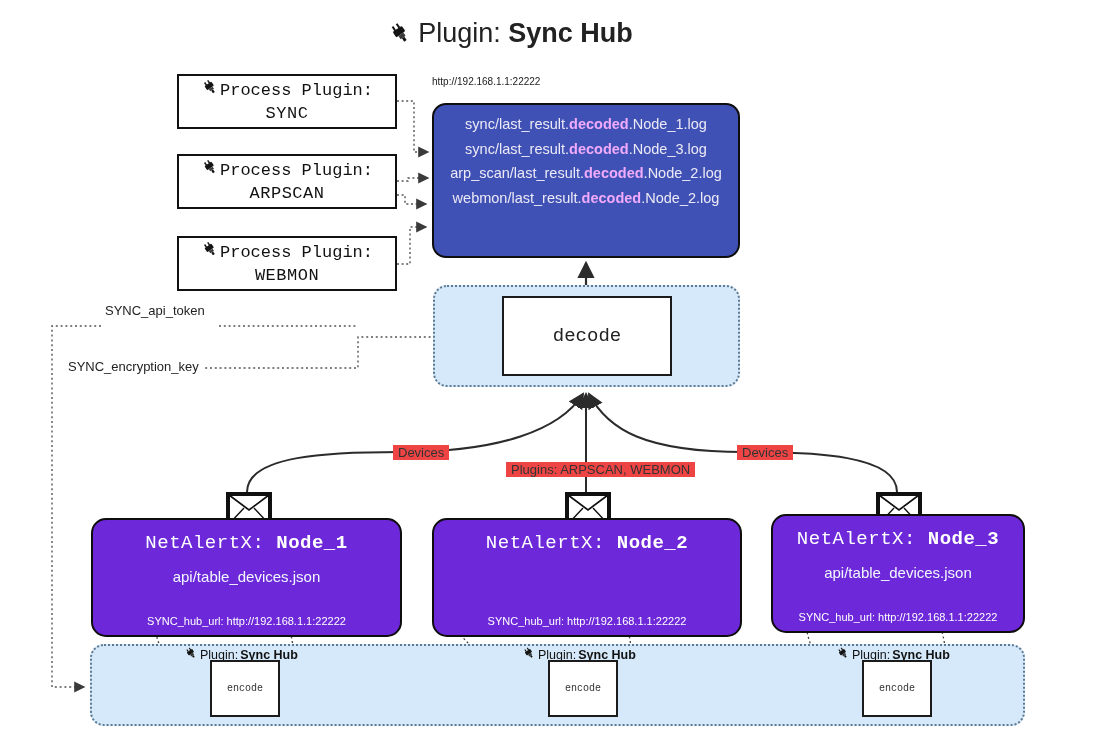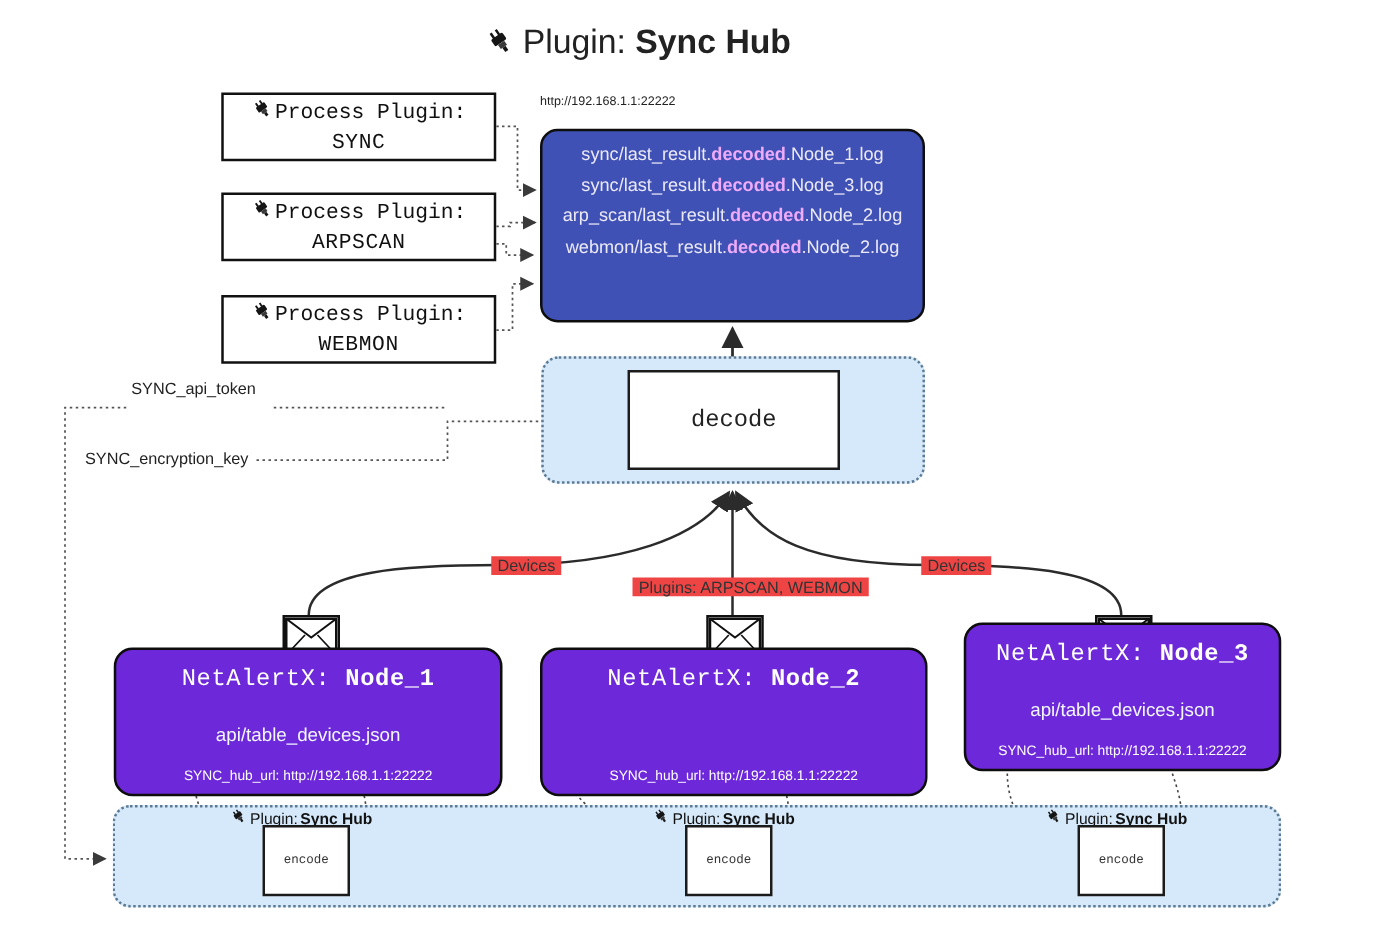--- a/index.html
+++ b/index.html
@@ -42,21 +42,21 @@
        font-family:"Liberation Mono", monospace;font-size:19px;color:#222;}
 
   
   .keylabel{font-size:13px;color:#222;background:#fff;padding:0 4px;white-space:nowrap;}
 
   
   .node{background:#6d28d9;border:2px solid #0d0d0d;border-radius:15px;color:#fff;}
   .node .ntitle{margin-top:12px;text-align:center;font-family:"Liberation Mono", monospace;
        font-size:19px;letter-spacing:.5px;color:#ffffff;}
   .node .ntitle b{font-weight:bold;}
-  .node .nlines{margin-top:22px;}
+  .node .nlines{margin-top:10px;}
   .node .nline{font-size:15px;line-height:25px;text-align:center;white-space:nowrap;color:#f2f8fd;}
   .node .nfoot{position:absolute;left:0;bottom:8px;width:100%;text-align:center;
        font-size:11px;color:#ffffff;white-space:nowrap;}
 
   
   .env{width:42px;height:31px;background:#fff;border:2px solid #101010;}
 
   
   .band-bottom{left:90px;top:644px;width:935px;height:82px;background:#d6e9fa;
        border:2px dotted #5c7a93;border-radius:14px;}
@@ -228,21 +228,21 @@
       <div class="nline">api/table_devices.json</div>
     </div>
     <div class="nfoot">SYNC_hub_url: http://192.168.1.1:22222</div>
   </div>
 
   <div class="abs node" style="left:432px;top:518px;width:310px;height:119px;">
     <div class="ntitle"><span>NetAlertX: </span><b>Node_2</b></div>
     <div class="nfoot">SYNC_hub_url: http://192.168.1.1:22222</div>
   </div>
 
-  <div class="abs node" style="left:771px;top:498px;width:254px;height:119px;">
+  <div class="abs node" style="left:771px;top:514px;width:254px;height:119px;">
     <div class="ntitle"><span>NetAlertX: </span><b>Node_3</b></div>
     <div class="nlines">
       <div class="nline">api/table_devices.json</div>
     </div>
     <div class="nfoot">SYNC_hub_url: http://192.168.1.1:22222</div>
   </div>
 
   <div class="abs band-bottom"></div>
 
   <div class="abs enclabel" style="left:184px;top:646px;">

